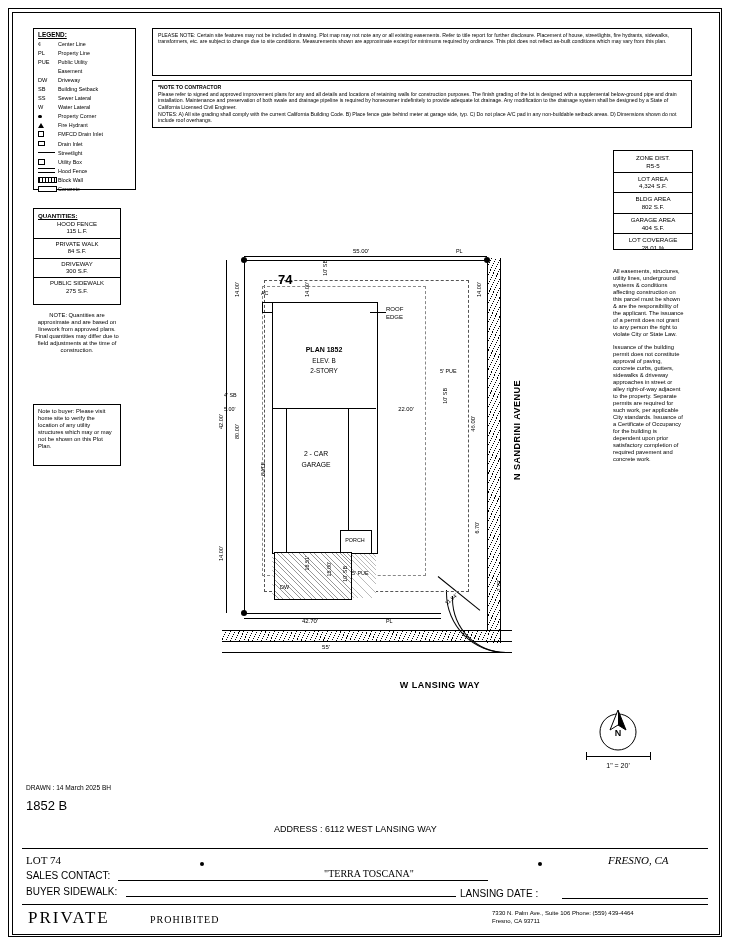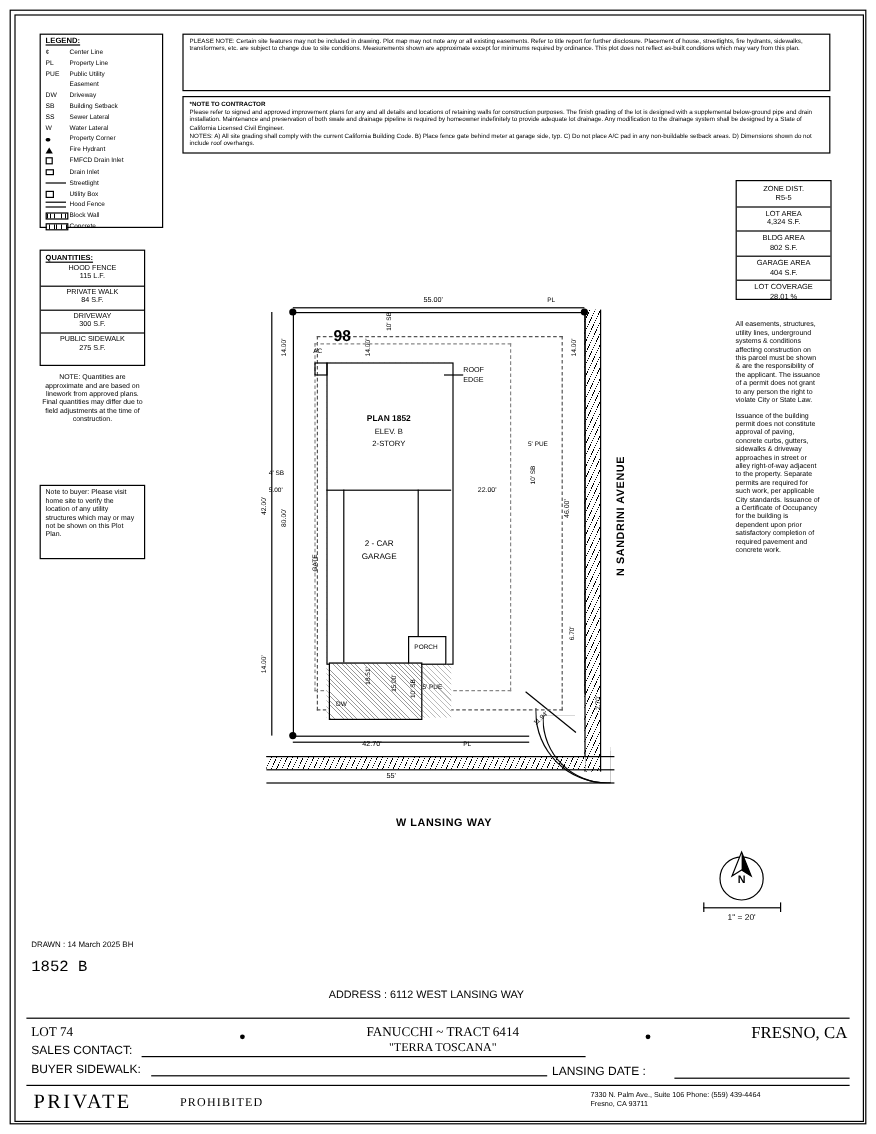--- a/index.html
+++ b/index.html
@@ -286,28 +286,28 @@
     <div class="abs" style="left:61px;top:50px;font-size:5.4px;">AC</div>
 
     <div class="abs vtext" style="left:60px;top:222px;font-size:5.4px;">GATE</div>
 
     <div class="abs sm ctr bold" style="left:72px;top:106px;width:104px;font-size:7px;">PLAN 1852</div>
     <div class="abs sm ctr" style="left:72px;top:117px;width:104px;font-size:6.4px;">ELEV. B</div>
     <div class="abs sm ctr" style="left:72px;top:127px;width:104px;font-size:6.4px;">2-STORY</div>
     <div class="abs sm ctr" style="left:76px;top:210px;width:80px;font-size:6.8px;">2 - CAR</div>
     <div class="abs sm ctr" style="left:76px;top:221px;width:80px;font-size:6.8px;">GARAGE</div>
 
-    <div class="abs bold" style="left:78px;top:32px;font-size:13px;">98</div>
+    <div class="abs bold" style="left:78px;top:32px;font-size:13px;">74</div>
 
     <div class="abs sm" style="left:186px;top:66px;font-size:6px;">ROOF</div>
     <div class="abs sm" style="left:186px;top:74px;font-size:6px;">EDGE</div>
     <div class="abs" style="left:170px;top:72px;width:16px;height:0;border-top:0.7px solid #000;"></div>
 
     <div class="abs vtext bold" style="left:312px;top:140px;font-size:9px;letter-spacing:0.5px;">N SANDRINI AVENUE</div>
-    <div class="abs bold ctr" style="left:60px;top:440px;width:220px;font-size:9px;letter-spacing:0.5px;">W LANSING WAY</div>
+    <div class="abs bold ctr" style="left:60px;top:440px;width:220px;font-size:9px;letter-spacing:0.5px;text-align:right;">W LANSING WAY</div>
 
     <div class="abs sm ctr" style="left:76px;top:8px;width:170px;font-size:6px;">55.00'</div>
     <div class="abs sm" style="left:256px;top:8px;font-size:5.4px;">PL</div>
     <div class="abs vtext" style="left:122px;top:20px;font-size:5.4px;">10' SB</div>
     <div class="abs vtext" style="left:104px;top:42px;font-size:5.6px;">14.00'</div>
     <div class="abs vtext" style="left:34px;top:42px;font-size:5.6px;">14.00'</div>
     <div class="abs vtext" style="left:276px;top:42px;font-size:5.6px;">14.00'</div>
     <div class="abs vtext" style="left:18px;top:174px;font-size:5.6px;">42.00'</div>
     <div class="abs vtext" style="left:34px;top:184px;font-size:5.6px;">80.00'</div>
     <div class="abs vtext" style="left:18px;top:306px;font-size:5.6px;">14.00'</div>
@@ -341,31 +341,30 @@
     </svg>
     <div class="abs ctr bold" style="left:0;top:22px;width:52px;font-size:9px;">N</div>
   </div>
   <div class="abs ctr sm" style="left:592px;top:762px;width:52px;font-size:7px;">1" = 20'</div>
   <div class="abs" style="left:586px;top:756px;width:64px;height:0;border-top:0.8px solid #000;"></div>
   <div class="abs" style="left:586px;top:752px;width:0;height:8px;border-left:0.8px solid #000;"></div>
   <div class="abs" style="left:650px;top:752px;width:0;height:8px;border-left:0.8px solid #000;"></div>
 
   <div class="abs" id="titlewrap">
     <div class="sm" style="position:absolute;left:4px;top:2px;font-size:6.6px;">DRAWN :  14 March 2025   BH</div>
-    <div style="position:absolute;left:4px;top:16px;font-size:13px;font-family:Liberation Mono, monospace;">1852  B</div>
+    <div style="position:absolute;left:4px;top:16px;font-size:13px;font-family:Liberation Sans, sans-serif;">1852  B</div>
     <div style="position:absolute;left:252px;top:42px;font-size:9px;text-align:right;">ADDRESS :  6112 WEST LANSING WAY</div>
 
     <div class="hr" style="position:absolute;left:0;top:66px;width:686px;"></div>
 
     <div style="position:absolute;left:4px;top:72px;font-size:11px;font-family:'Liberation Serif',serif;">LOT 74</div>
     <div style="position:absolute;left:178px;top:80px;width:4px;height:4px;background:#000;border-radius:50%;"></div>
-    <div class="ctr" style="position:absolute;left:232px;top:72px;width:230px;font-size:11px;font-family:'Liberation Serif',serif;">FANUCCHI ~ TRACT 6414</div>
     <div class="ctr" style="position:absolute;left:232px;top:86px;width:230px;font-size:10px;font-family:'Liberation Serif',serif;">"TERRA TOSCANA"</div>
     <div style="position:absolute;left:516px;top:80px;width:4px;height:4px;background:#000;border-radius:50%;"></div>
-    <div style="position:absolute;left:604px;top:72px;font-size:14px;font-family:'Liberation Serif',serif;">FRESNO, CA</div>
+    <div style="position:absolute;left:586px;top:72px;font-size:11px;font-family:'Liberation Serif',serif;font-style:italic;">FRESNO, CA</div>
 
     <div style="position:absolute;left:4px;top:88px;font-size:10px;">SALES CONTACT:</div>
     <div style="position:absolute;left:96px;top:98px;width:370px;border-top:1px solid #000;"></div>
     <div style="position:absolute;left:4px;top:104px;font-size:10px;">BUYER SIDEWALK:</div>
     <div style="position:absolute;left:104px;top:114px;width:330px;border-top:1px solid #000;"></div>
     <div style="position:absolute;left:438px;top:106px;font-size:10px;">LANSING DATE :</div>
     <div style="position:absolute;left:540px;top:116px;width:146px;border-top:1px solid #000;"></div>
 
     <div class="hr" style="position:absolute;left:0;top:122px;width:686px;"></div>
 

